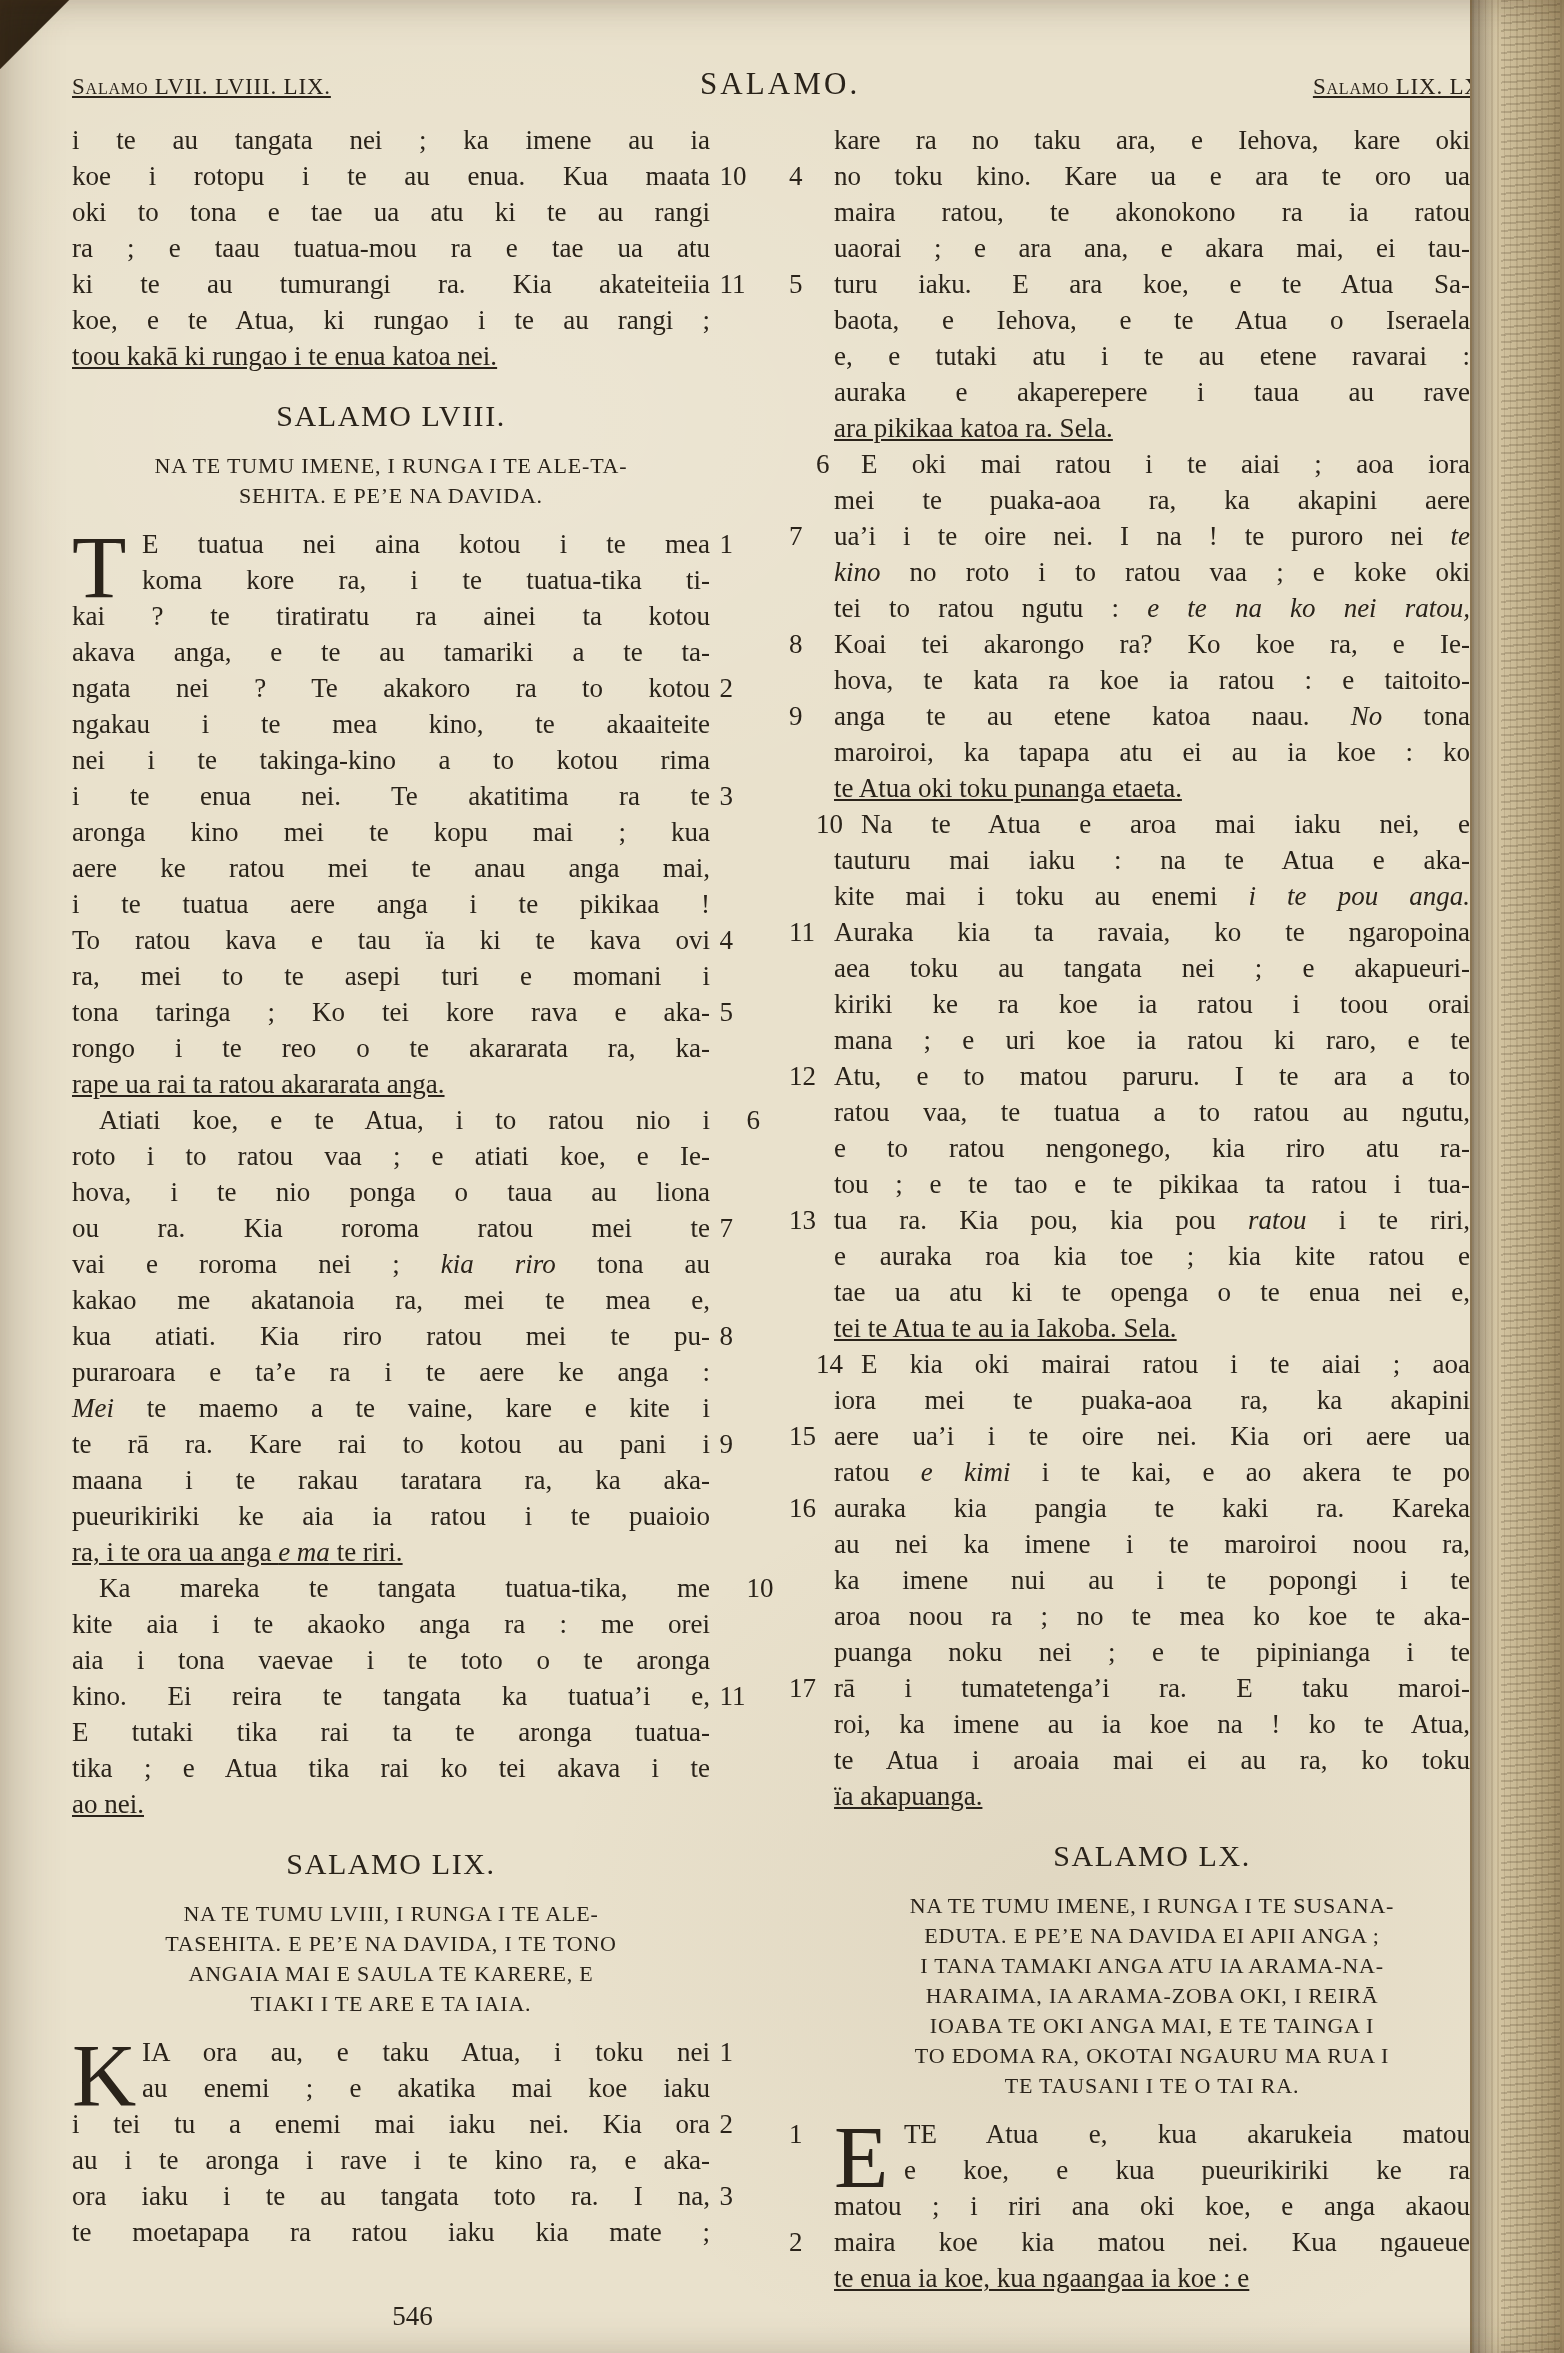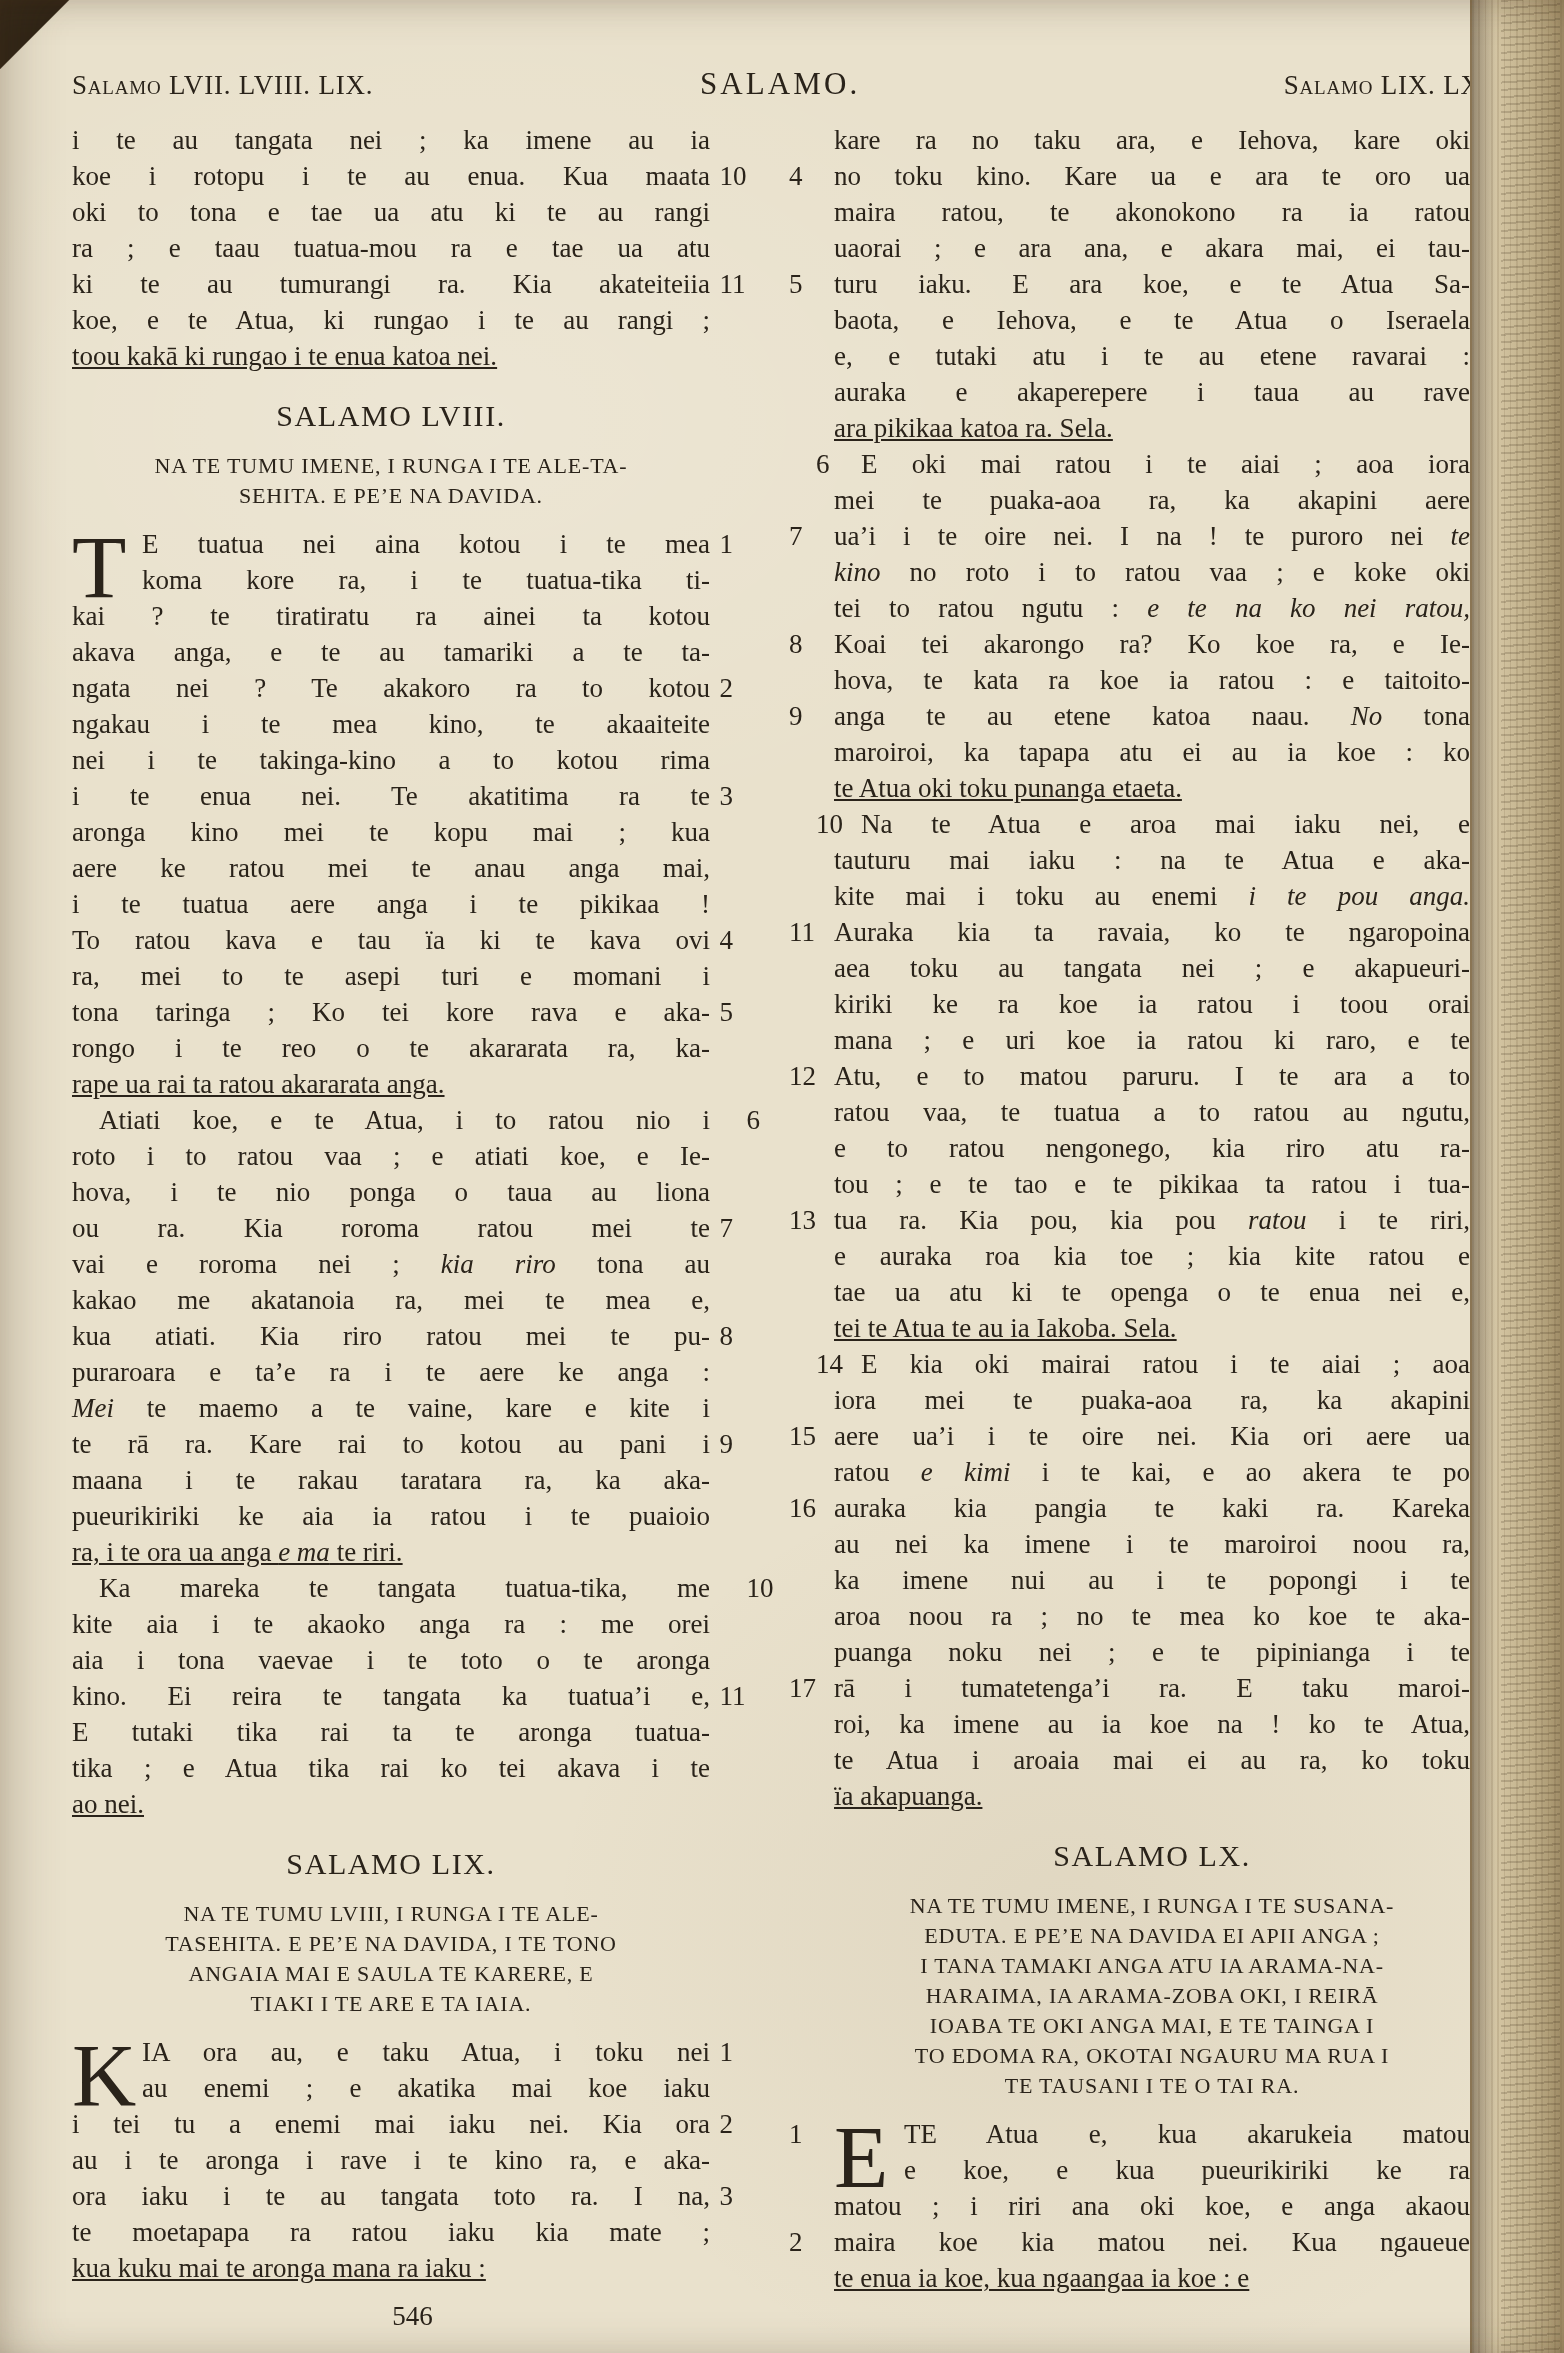--- a/index.html
+++ b/index.html
@@ -38,21 +38,21 @@
   }
   .vignette{
     position:absolute;inset:0;pointer-events:none;z-index:4;
     box-shadow:
       inset 39px 0 55px -31px rgba(80,60,35,.30),
       inset -15.6px 0 39px -27px rgba(80,60,35,.25),
       inset 0 31px 47px -35px rgba(80,60,35,.30),
       inset 0 -31px 47px -35px rgba(80,60,35,.20);
   }
   .running-header{display:flex;align-items:baseline;padding:66px 72px 0;}
-  .rh-left,.rh-right{flex:1;font-variant:small-caps;font-size:27px;letter-spacing:0.8px;white-space:nowrap;}
+  .rh-left,.rh-right{flex:1;font-variant:small-caps;font-size:23px;letter-spacing:0.8px;white-space:nowrap;text-decoration:underline;}
   .rh-right{text-align:right;padding-right:4.7px;}
   .rh-center{font-size:31px;letter-spacing:3.1px;}
   .columns{display:flex;gap:36px;padding:20.3px 72px 0;}
   .col{width:681px;position:relative;font-size:27px;line-height:36px;}
   .col-left{padding-right:43px;}
   .col-right{padding-left:45px;}
   .para{position:relative;}
   .line{position:relative;text-align:justify;text-align-last:justify;min-height:36px;}
   .line.last{text-align-last:auto;text-decoration:underline;}
   .line.indent{text-indent:27px;}
@@ -146,21 +146,20 @@
           <div class="subtitle-line">TIAKI I TE ARE E TA IAIA.</div>
         </div>
         <div class="para has-dc">
           <span class="dropcap">K</span>
           <div class="line dc-pad"><span class="line-text">IA ora au, e taku Atua, i toku nei</span><span class="verse-num">1</span></div>
           <div class="line dc-pad"><span class="line-text">au enemi ;  e akatika mai koe iaku</span></div>
           <div class="line"><span class="line-text">i tei tu a enemi mai iaku nei.  Kia ora</span><span class="verse-num">2</span></div>
           <div class="line"><span class="line-text">au i te aronga i rave i te kino ra, e aka-</span></div>
           <div class="line"><span class="line-text">ora iaku i te au tangata toto ra.  I na,</span><span class="verse-num">3</span></div>
           <div class="line"><span class="line-text">te moetapapa ra ratou iaku kia mate ;</span></div>
-          <div class="line last"><span class="line-text">kua kuku mai te aronga mana ra iaku :</span></div>
         </div>
       </div>
     <div class="col col-right">
         <div class="para">
           <div class="line"><span class="line-text">kare ra no taku ara, e Iehova, kare oki</span></div>
           <div class="line"><span class="line-text">no toku kino.  Kare ua e ara te oro ua</span><span class="verse-num">4</span></div>
           <div class="line"><span class="line-text">maira ratou, te akonokono ra ia ratou</span></div>
           <div class="line"><span class="line-text">uaorai ;  e ara ana, e akara mai, ei tau-</span></div>
           <div class="line"><span class="line-text">turu iaku.  E ara koe, e te Atua Sa-</span><span class="verse-num">5</span></div>
           <div class="line"><span class="line-text">baota, e Iehova, e te Atua o Iseraela</span></div>

